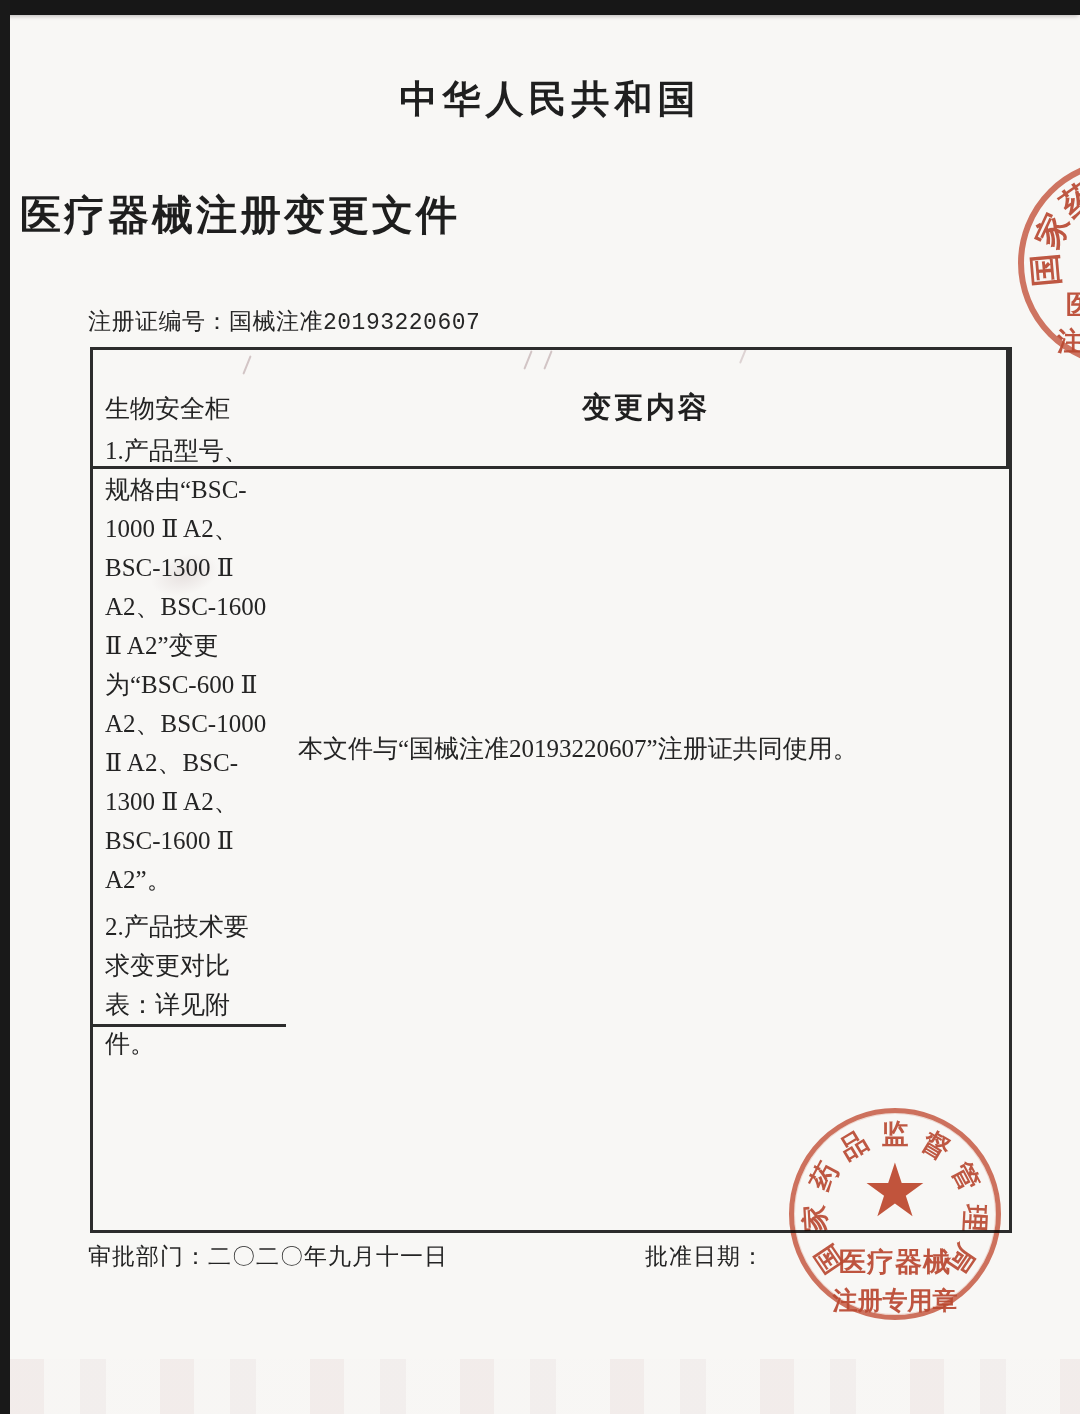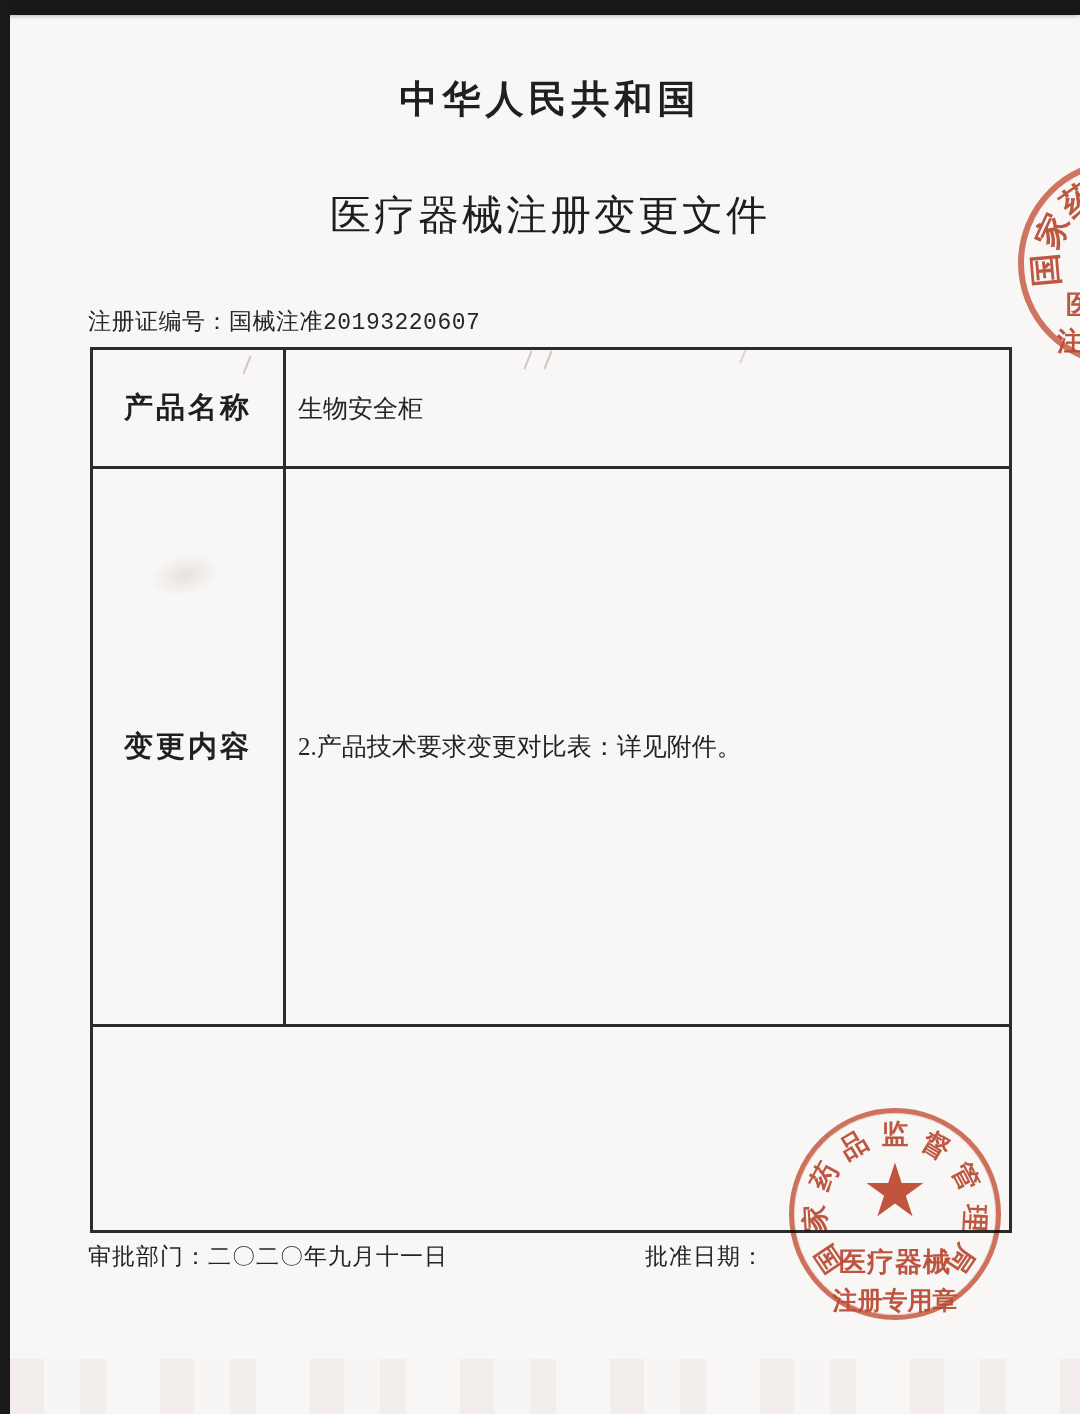--- a/index.html
+++ b/index.html
@@ -25,21 +25,21 @@
       rgba(190,160,165,.10) 70px 96px, rgba(240,235,235,.04) 96px 150px);
   }
 
   
   .title {
     position: absolute; left: 20px; right: 0; top: 74px;
     text-align: center; font-size: 38px; font-weight: bold; letter-spacing: 5px; color: #1f1f1f;
   }
   .subtitle {
     position: absolute; left: 20px; right: 0; top: 188px;
-    text-align: center; font-size: 41px; font-weight: normal; letter-spacing: 3px; color: #1e1e1e;
+    font-size: 41px; font-weight: bold; letter-spacing: 3px; color: #1e1e1e;
   }
   .regline {
     position: absolute; left: 88px; top: 306px;
     font-size: 23px; color: #262626; letter-spacing: .5px; font-family: Liberation Mono, monospace;
   }
 
   
   .doc-table {
     position: absolute; left: 90px; top: 347px; width: 922px; height: 886px;
     border: 3px solid #2c2c2c;
@@ -132,30 +132,33 @@
     <span>注册证编号：</span><span>国械注准20193220607</span>
   </div>
 
   <div class="slash s1"></div>
   <div class="slash s2"></div>
   <div class="slash s3"></div>
   <div class="slash s4"></div>
   <div class="smudge"></div>
 
   <div class="doc-table">
-    <div class="cell lbl row-a">产品名称</div>
     <div class="cell val row-a">
       <p>生物安全柜</p>
     </div>
 
     <div class="cell lbl row-b">变更内容</div>
     <div class="cell val row-b">
+      <p>1.产品型号、规格由“BSC-1000 Ⅱ A2、BSC-1300 Ⅱ A2、BSC-1600 Ⅱ A2”变更为“BSC-600 Ⅱ A2、BSC-1000 Ⅱ A2、BSC-1300 Ⅱ A2、BSC-1600 Ⅱ A2”。</p>
       <p>2.产品技术要求变更对比表：详见附件。</p>
     </div>
 
+    <div class="cell val">
+      <p>本文件与“国械注准20193220607”注册证共同使用。</p>
+    </div>
   </div>
 
   <div class="footer-left">
     <span>审批部门：</span>
     <span>二〇二〇年九月十一日</span>
   </div>
   <div class="footer-right">
     <span>批准日期：</span>
   </div>
 

